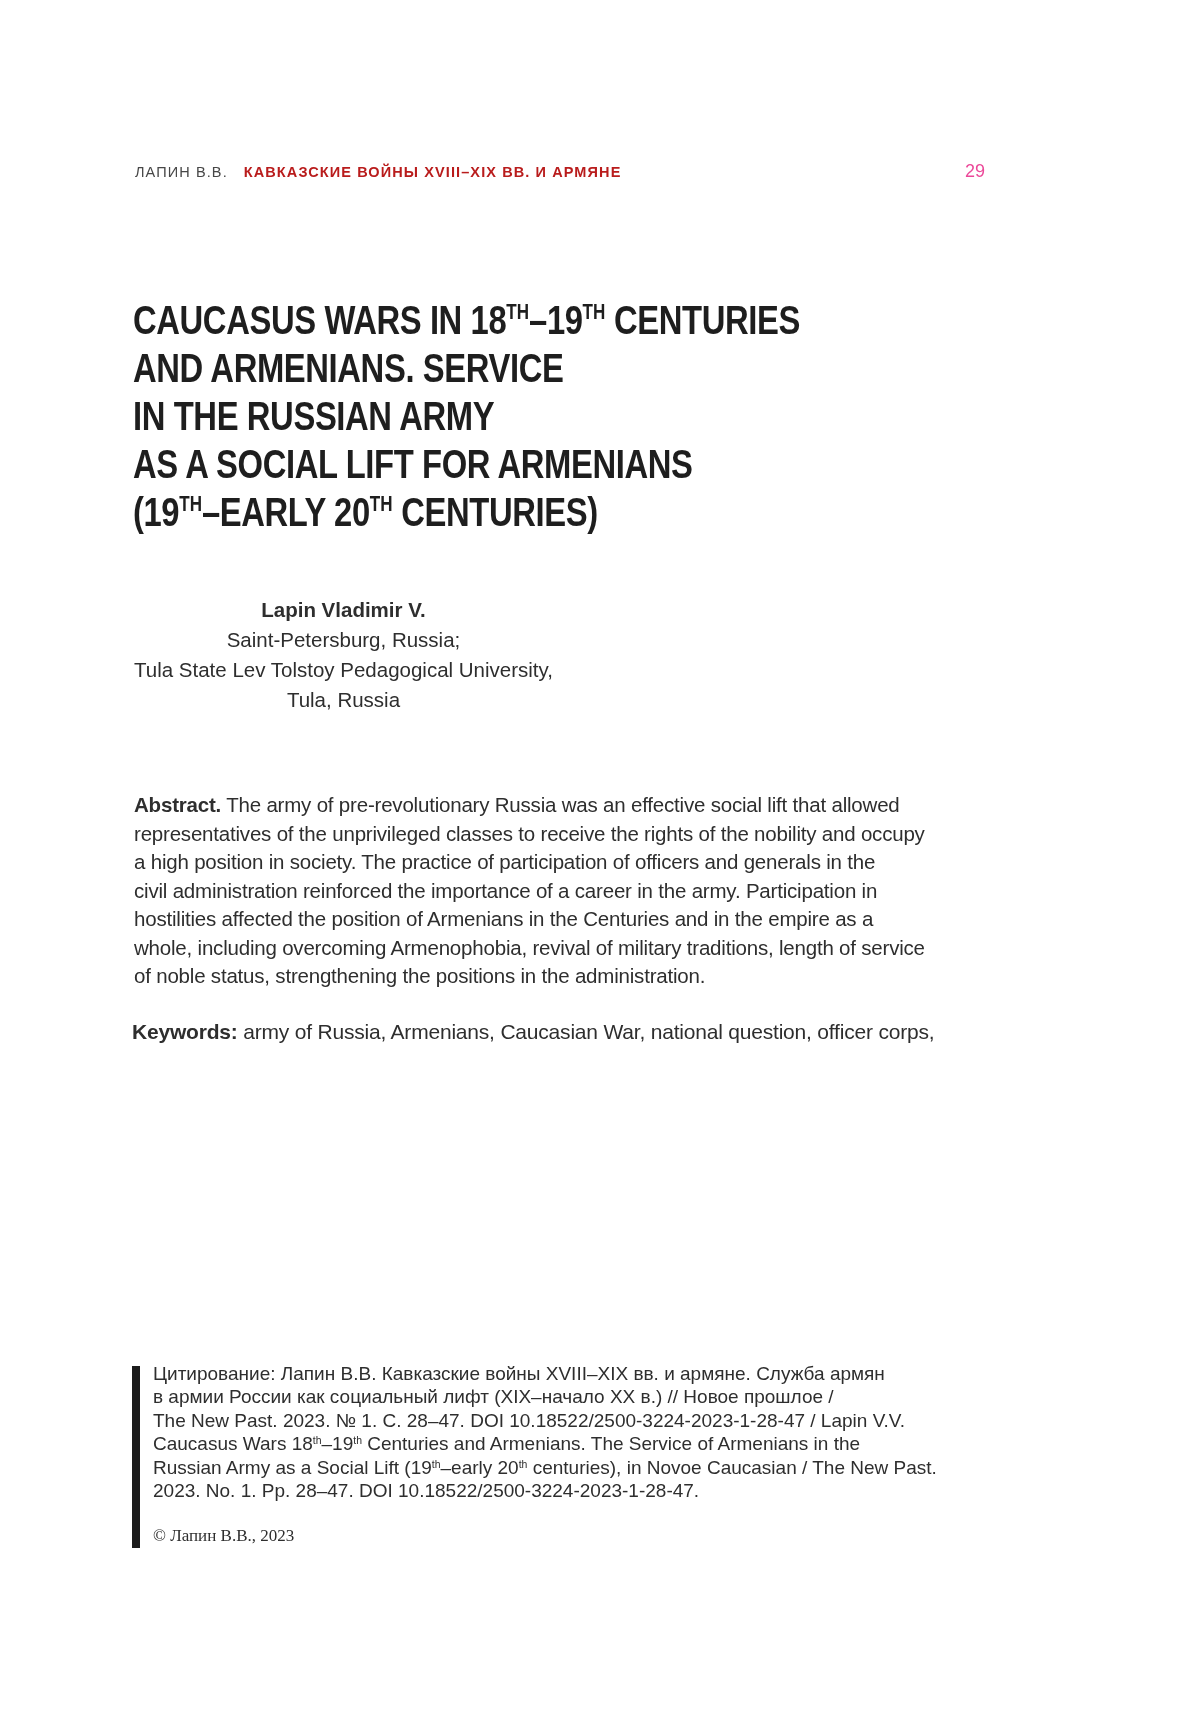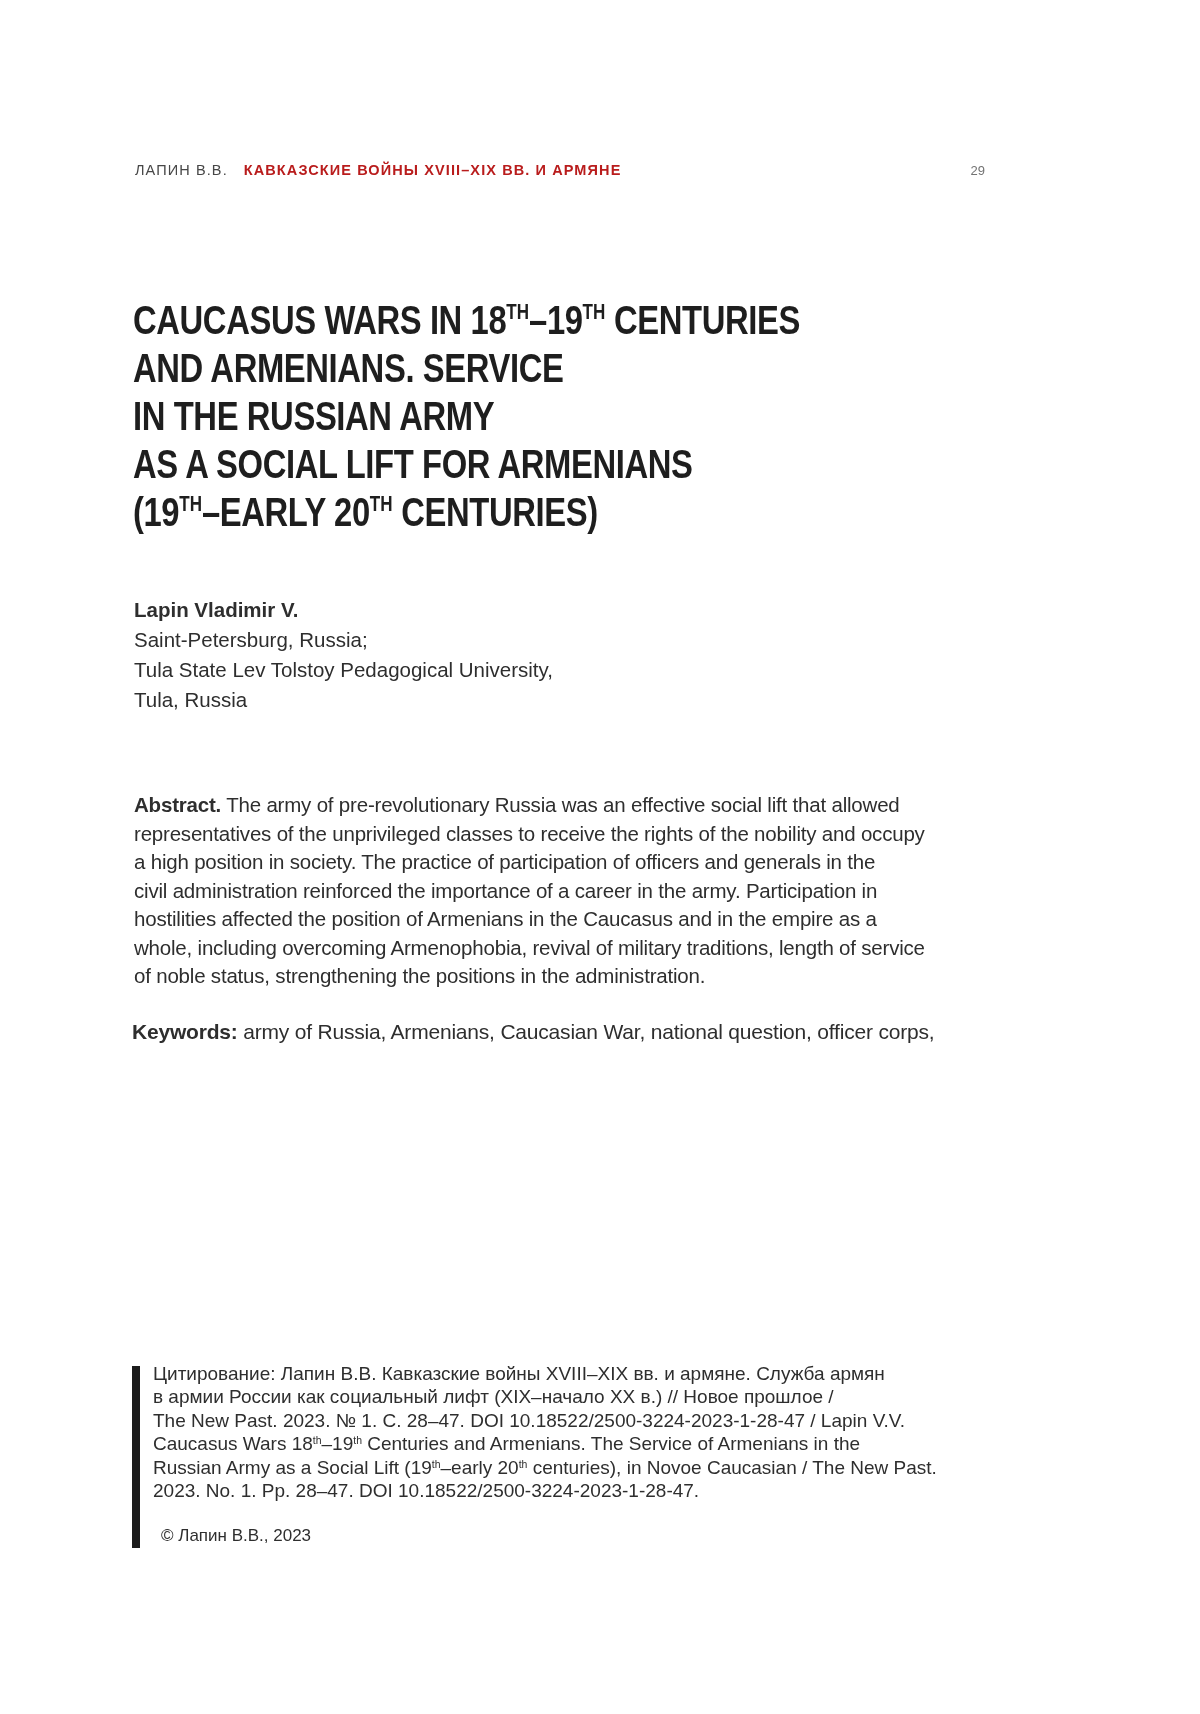--- a/index.html
+++ b/index.html
@@ -18,38 +18,38 @@
 
   .running-header {
     position: absolute;
     left: 135px; top: 152px; width: 850px;
     display: flex; align-items: baseline;
     font-size: 14.5px; line-height: 20px;
     letter-spacing: 1.1px;
   }
   .rh-author { color: #474747; margin-right: 16px; font-weight: normal; }
   .rh-title  { color: #b91c1c; font-weight: bold; }
-  .rh-page   { margin-left: auto; letter-spacing: normal; color: #737373; font-size: 13px; margin-top: 9px; }
+  .rh-page   { margin-left: auto; letter-spacing: normal; color: #ec4899; font-size: 18px; margin-top: 9px; }
 
   .article-title {
     position: absolute;
     left: 133px; top: 296px; margin: 0;
     font-size: 41px; line-height: 48px;
     font-weight: bold;
     color: var(--title-color, #1e1e1e);
     letter-spacing: -0.5px;
     transform: scaleX(0.80);
     transform-origin: 0 0;
   }
   .article-title sup { font-size: 0.52em; vertical-align: 0.72em; }
 
   .author-block {
     position: absolute;
     left: 134px; top: 595px;
-    font-size: 20.5px; line-height: 30px;
+    font-size: 20.5px; line-height: 30px; text-align: center;
   }
   .abstract {
     position: absolute;
     left: 134px; top: 791px;
     font-size: 20.5px; line-height: 28.5px;
     letter-spacing: -0.2px;
   }
   .keywords {
     position: absolute;
     left: 132px; top: 1018px;
@@ -62,22 +62,22 @@
     width: 8px; height: 182px;
     background: var(--bar-color, #1c1c1c);
   }
   .citation {
     position: absolute;
     left: 153px; top: 1362px;
     font-size: 19px; line-height: 23.4px;
   }
   .copyright {
     position: absolute;
-    left: 161px; top: 1524px;
-    font-size: 17px; line-height: 23px;
+    left: 153px; top: 1524px;
+    font-size: 17px; line-height: 23px; font-family: Liberation Serif, serif;
   }
 </style>
 </head>
 <body>
 
 <div class="page">
 
   <div class="running-header">
     <span class="rh-author">ЛАПИН В.В.</span>
     <span class="rh-title">КАВКАЗСКИЕ ВОЙНЫ XVIII–XIX ВВ. И АРМЯНЕ</span>
@@ -97,21 +97,21 @@
       <div class="ln"><span>Saint-Petersburg, Russia;</span></div>
       <div class="ln"><span>Tula State Lev Tolstoy Pedagogical University,</span></div>
       <div class="ln"><span>Tula, Russia</span></div>
     </div>
 
   <div class="abstract">
       <div class="ln"><span class="b">Abstract.</span><span> The army of pre-revolutionary Russia was an effective social lift that allowed</span></div>
       <div class="ln"><span>representatives of the unprivileged classes to receive the rights of the nobility and occupy</span></div>
       <div class="ln"><span>a high position in society. The practice of participation of officers and generals in the</span></div>
       <div class="ln"><span>civil administration reinforced the importance of a career in the army. Participation in</span></div>
-      <div class="ln"><span>hostilities affected the position of Armenians in the Caucasus and in the empire as a</span></div>
+      <div class="ln"><span>hostilities affected the position of Armenians in the Centuries and in the empire as a</span></div>
       <div class="ln"><span>whole, including overcoming Armenophobia, revival of military traditions, length of service</span></div>
       <div class="ln"><span>of noble status, strengthening the positions in the administration.</span></div>
     </div>
 
   <div class="keywords">
       <div class="ln"><span class="b">Keywords:</span><span> army of Russia, Armenians, Caucasian War, national question, officer corps,</span></div>
     </div>
 
   <div class="citation-bar"></div>
 

